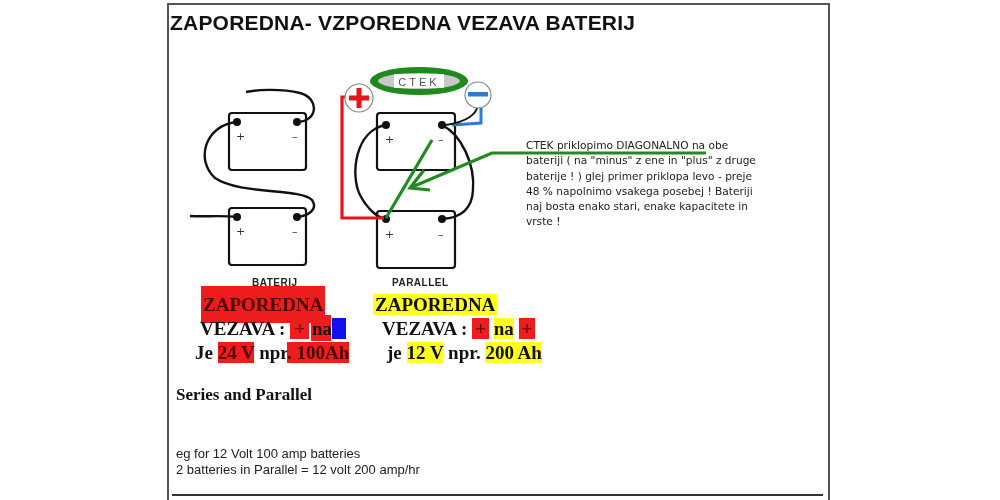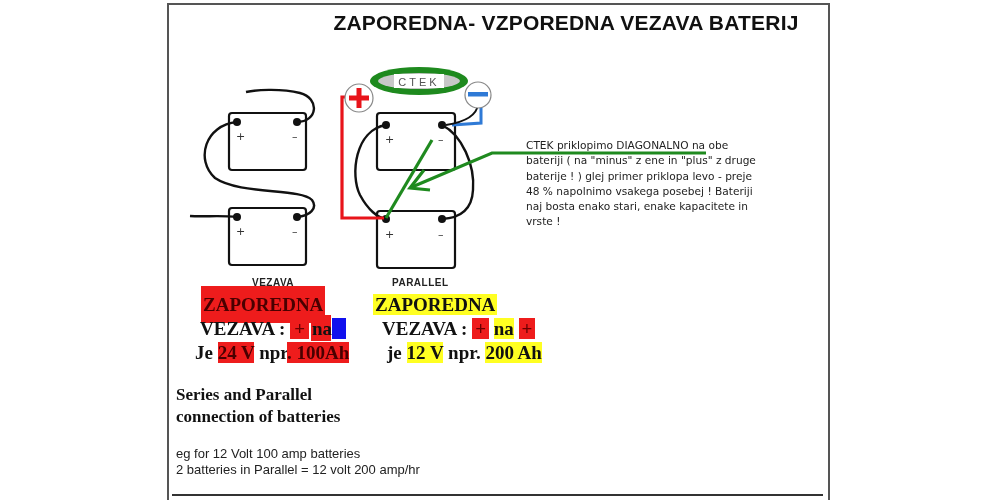--- a/index.html
+++ b/index.html
@@ -1,19 +1,19 @@
 <!DOCTYPE html>
 <html><head>
 <meta charset="utf-8">
 <style>
   html, body { margin:0; padding:0; background:#ffffff; }
   body { width:1000px; height:500px; position:relative; overflow:hidden; font-family:"Liberation Sans", sans-serif; }
   .frame { position:absolute; left:167px; top:3px; width:663px; height:497px; border-left:2px solid #555; border-right:2px solid #555; border-top:2px solid #555; box-sizing:border-box; }
   .bottom-rule { position:absolute; left:172px; top:494px; width:651px; height:2px; background:#333; }
-  .title { position:absolute; left:170px; top:11px; width:792px; text-align:center; font-family:"Liberation Sans", sans-serif; font-weight:bold; font-size:21px; color:#111; letter-spacing:0.2px; }
+  .title { position:absolute; left:170px; top:11px; width:792px; font-family:"Liberation Sans", sans-serif; font-weight:bold; font-size:21px; color:#111; letter-spacing:0.2px; }
   svg.diagram { position:absolute; left:0; top:0; }
   .lbl { position:absolute; font-family:"Liberation Sans", sans-serif; font-weight:bold; font-size:10px; color:#222; letter-spacing:0.5px; }
   .note { position:absolute; left:526px; top:138px; width:230px; font-family:"DejaVu Sans", sans-serif; font-size:10.6px; line-height:15.3px; color:#222; }
   .serif { font-family:"Liberation Serif", serif; font-weight:bold; color:#111; }
   .row { position:absolute; white-space:nowrap; font-size:19px; line-height:23px; }
   .hl-red { background:#ee1c1c; color:#4a0000; }
   .hl-yellow { background:#ffff22; }
   .hl-blue { background:#1010ee; color:#1010ee; }
   .hl-redbox { background:#ee1c1c; color:#6a0000; }
   .en-title { position:absolute; left:176px; top:384px; font-family:"Liberation Serif", serif; font-weight:bold; font-size:17px; line-height:22px; color:#111; }
@@ -87,21 +87,21 @@
       <text x="419" y="86" font-size="11" text-anchor="middle" fill="#555" font-family="Liberation Sans, sans-serif" letter-spacing="3">CTEK</text>
     </g>
 
     <line x1="432" y1="140" x2="386" y2="218" stroke="#1f8a1f" stroke-width="3.2"></line>
 
     <polyline points="706,153 492,153 412,187" fill="none" stroke="#1f8a1f" stroke-width="3.2"></polyline>
     <polyline points="424,170 410,188 430,190" fill="none" stroke="#1f8a1f" stroke-width="3.2"></polyline>
   </g>
 </svg>
 
-<div class="lbl" style="left:252px;top:277px;">VEZAVA</div>
+<div class="lbl" style="left:252px;top:277px;">BATERIJ</div>
 <div class="lbl" style="left:392px;top:277px;">PARALLEL</div>
 
 <div class="note">CTEK priklopimo DIAGONALNO na obe bateriji ( na "minus" z ene in "plus" z druge baterije ! ) glej primer priklopa levo - preje 48 % napolnimo vsakega posebej ! Bateriji naj bosta enako stari, enake kapacitete in vrste !</div>
 
 <div>
   <div class="row serif" style="left:201px;top:293px;">
     <span class="hl-red" style="padding:8px 2px;">ZAPOREDNA</span>
   </div>
   <div style="position:absolute;left:311px;top:315px;width:20px;height:26px;background:#ee1c1c;"></div>
   <div class="row serif" style="left:200px;top:317px;">
@@ -119,18 +119,17 @@
   <div class="row serif" style="left:382px;top:317px;">
     <span>VEZAVA : </span><span class="hl-redbox" style="padding:0 3px;">+</span> <span class="hl-yellow">na</span> <span class="hl-redbox" style="padding:0 3px;">+</span>
   </div>
   <div class="row serif" style="left:387px;top:341px;">
     <span>je </span><span class="hl-yellow">12 V</span><span> npr. </span><span class="hl-yellow">200 Ah</span>
   </div>
 </div>
 
 <div class="en-title">
   <div>Series and Parallel</div>
-  <div>connection of batteries</div>
 </div>
 <div class="en-lines">
   <div>eg for 12 Volt 100 amp batteries</div>
   <div>2 batteries in Parallel = 12 volt 200 amp/hr</div>
 </div>
 
 </body></html>

